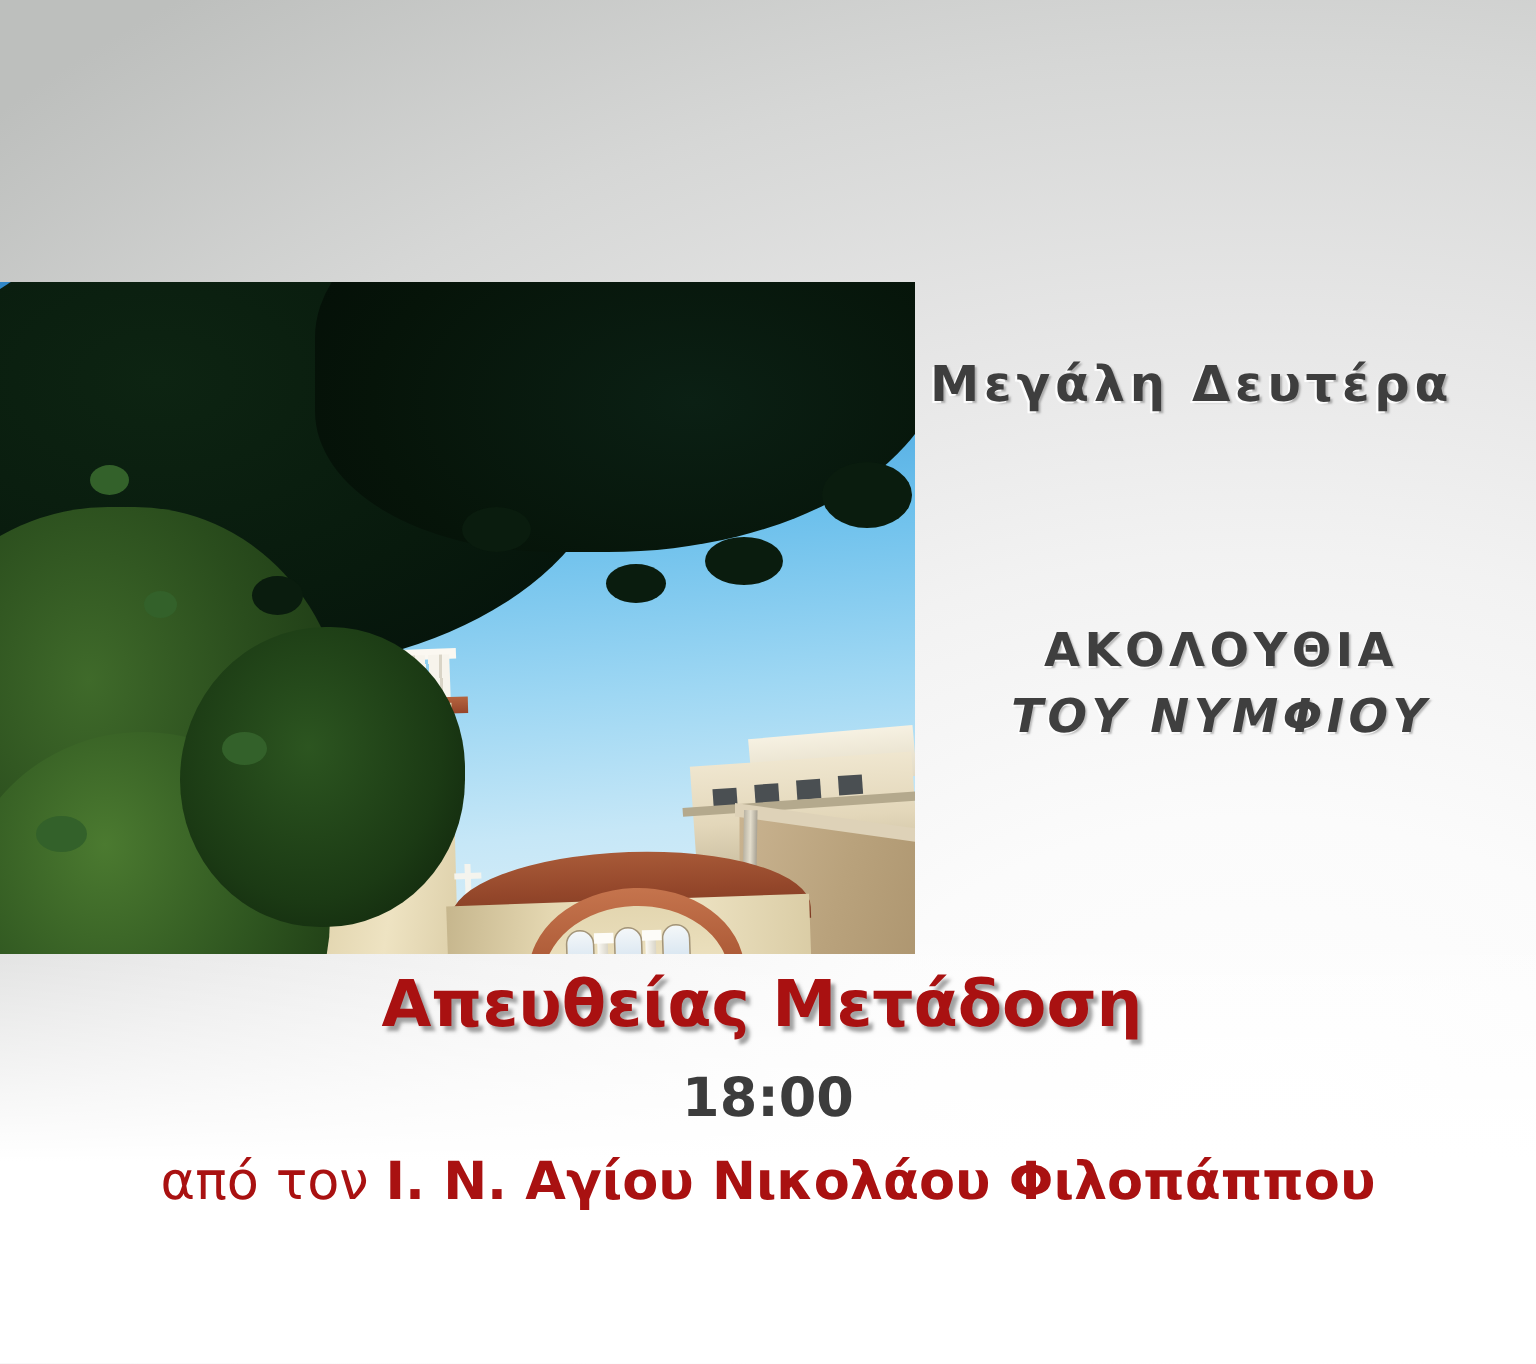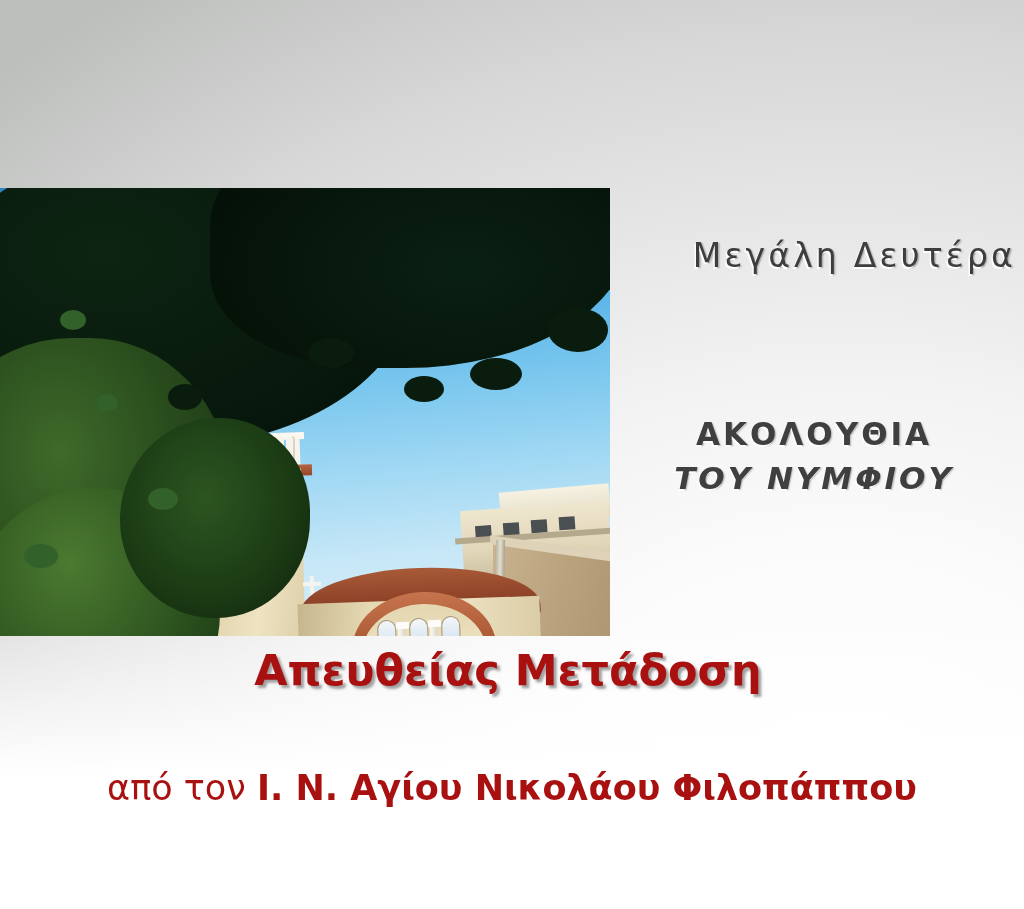--- a/index.html
+++ b/index.html
@@ -301,23 +301,23 @@
     z-index: 7;
   }
 
   
   .txt { position: absolute; z-index: 10; }
 
   #line-megali {
     left: 620px;
     top: 236px;
     width: 396px;
-    text-align: right;
+    text-align: left;
     font-size: 33px;
-    font-weight: normal;
+    font-weight: bold;
     letter-spacing: 3.2px;
     color: #3e3e3e;
     text-shadow: -1.5px 1.8px 0.6px rgba(255,255,255,.95),
                   1.4px 1.4px 1.4px rgba(120,120,120,.55);
     white-space: nowrap;
   }
 
   #line-akolouthia {
     left: 612px;
     top: 372px;
@@ -444,18 +444,19 @@
 
   <div class="txt" id="line-megali">Μεγάλη Δευτέρα</div>
 
   <div class="txt" id="line-akolouthia">
     <span class="l1">ΑΚΟΛΟΥΘΙΑ</span>
     <span class="l2">ΤΟΥ ΝΥΜΦΙΟΥ</span>
   </div>
 
   <div class="txt" id="line-live">Απευθείας Μετάδοση</div>
 
+  <div class="txt" id="line-time">18:00</div>
 
   <div class="txt" id="line-from">
     <span class="reg">από τον </span><span class="bld">Ι. Ν. Αγίου Νικολάου Φιλοπάππου</span>
   </div>
 
 </div>
 
 </body></html>

